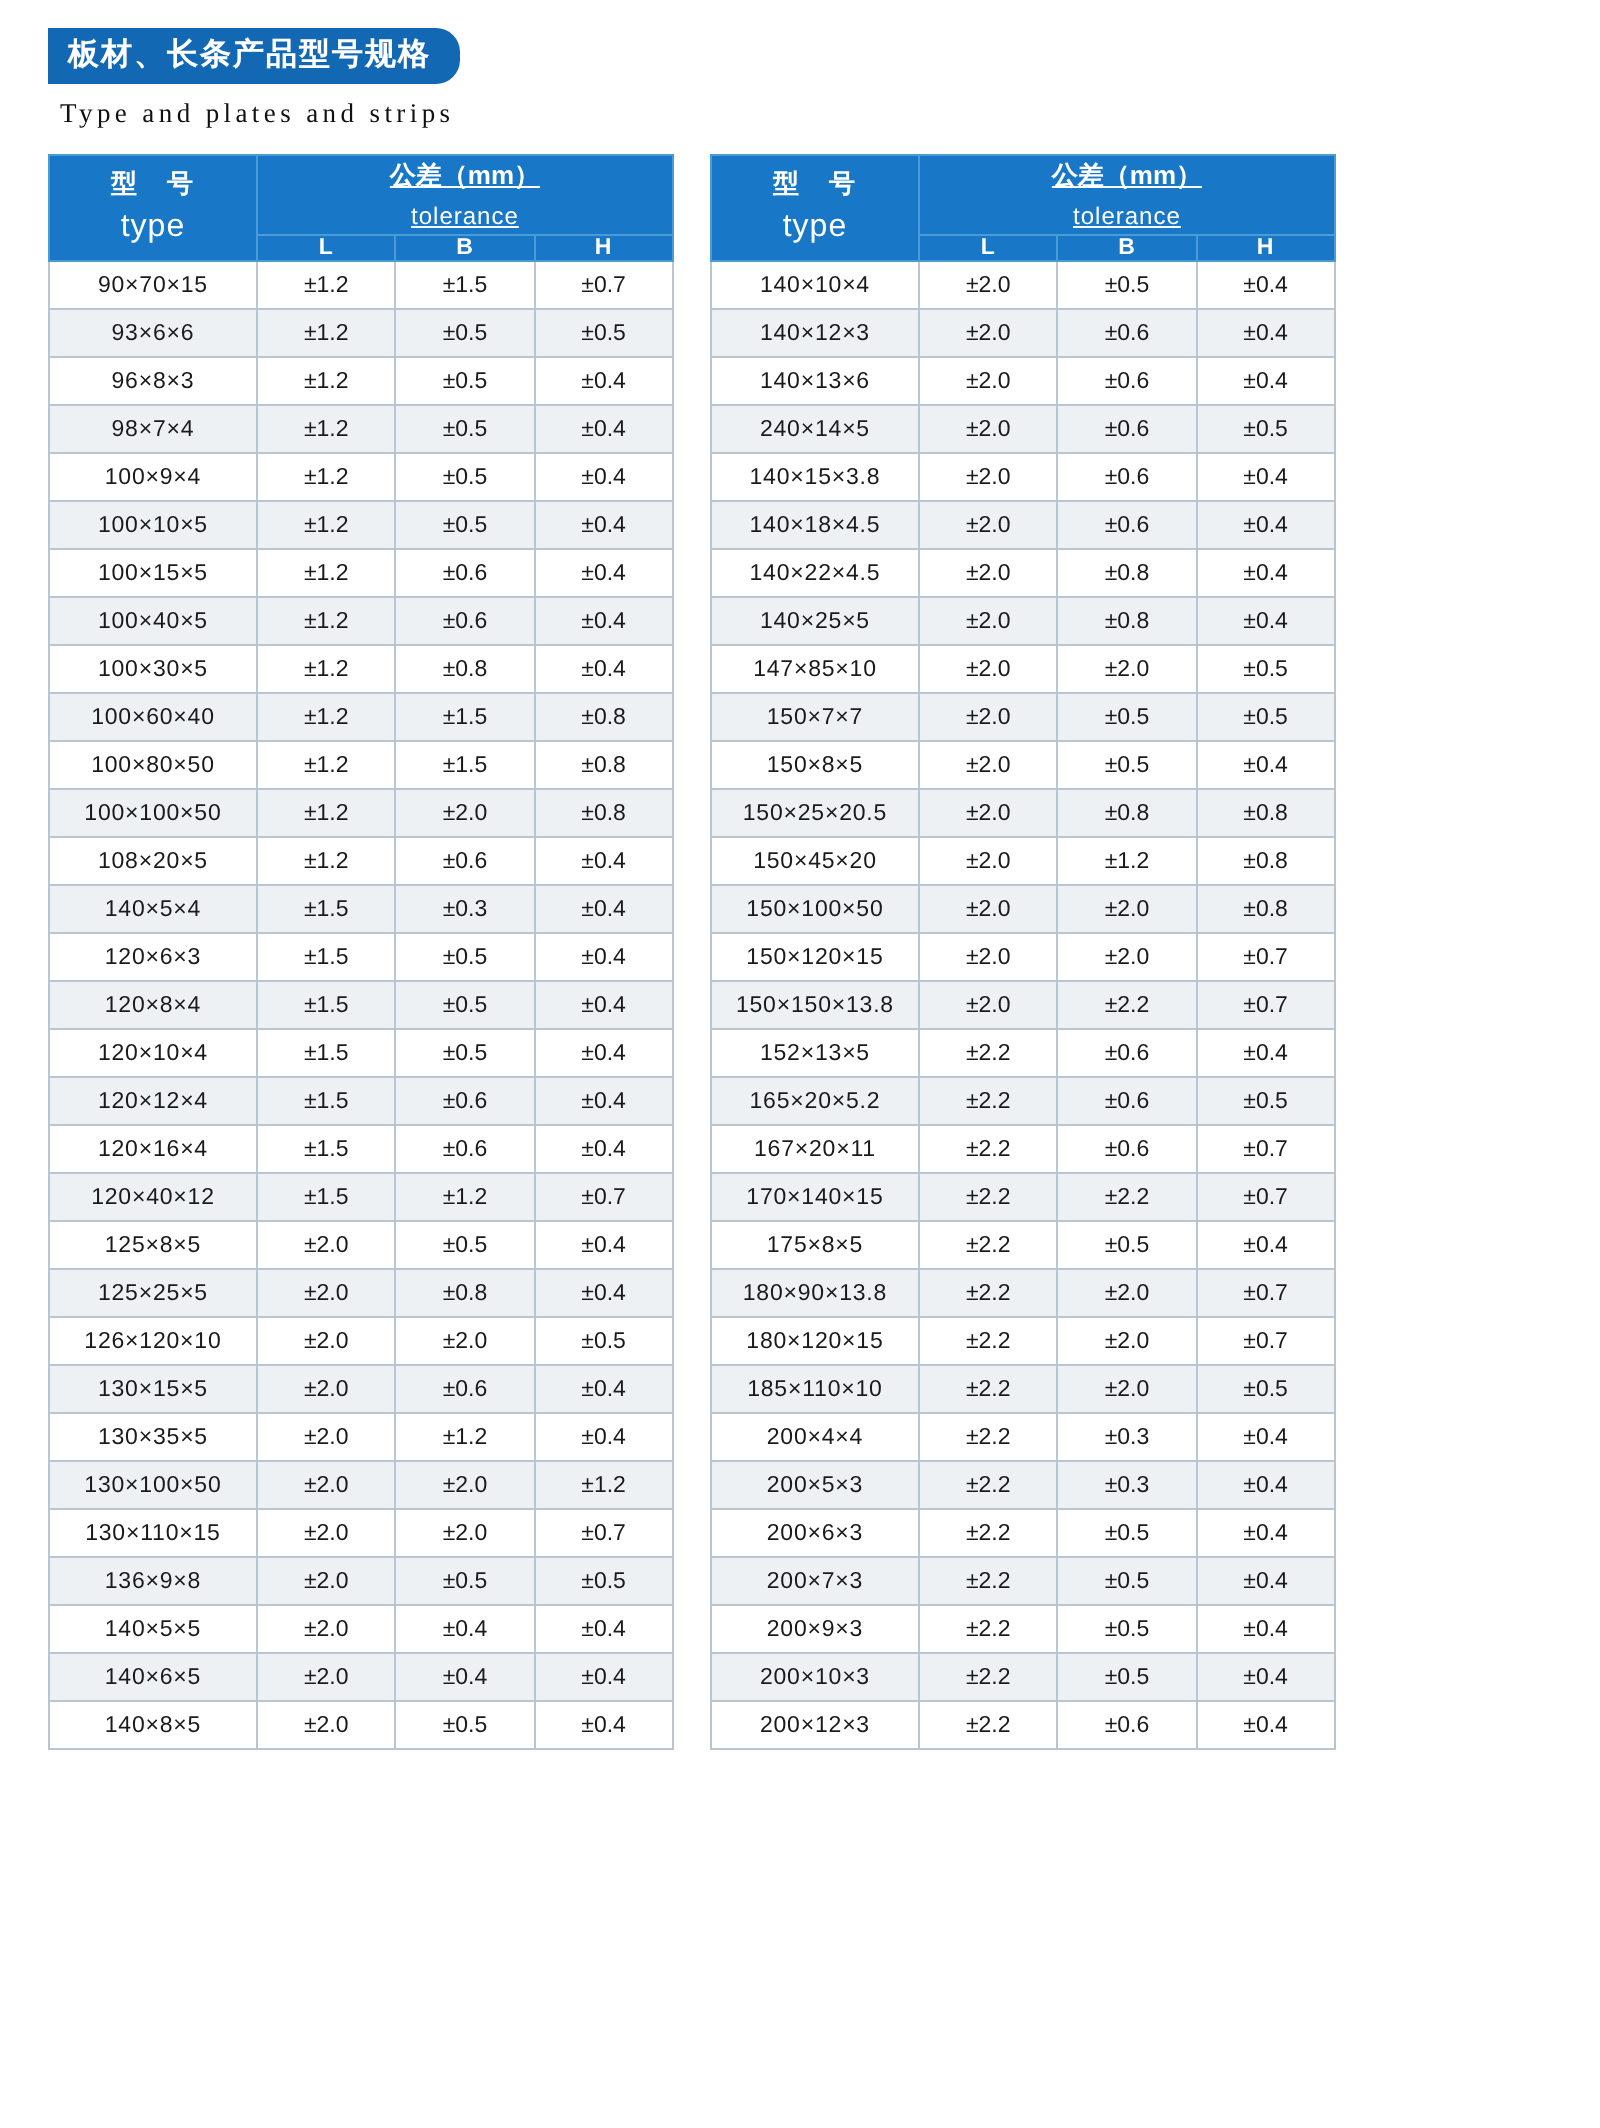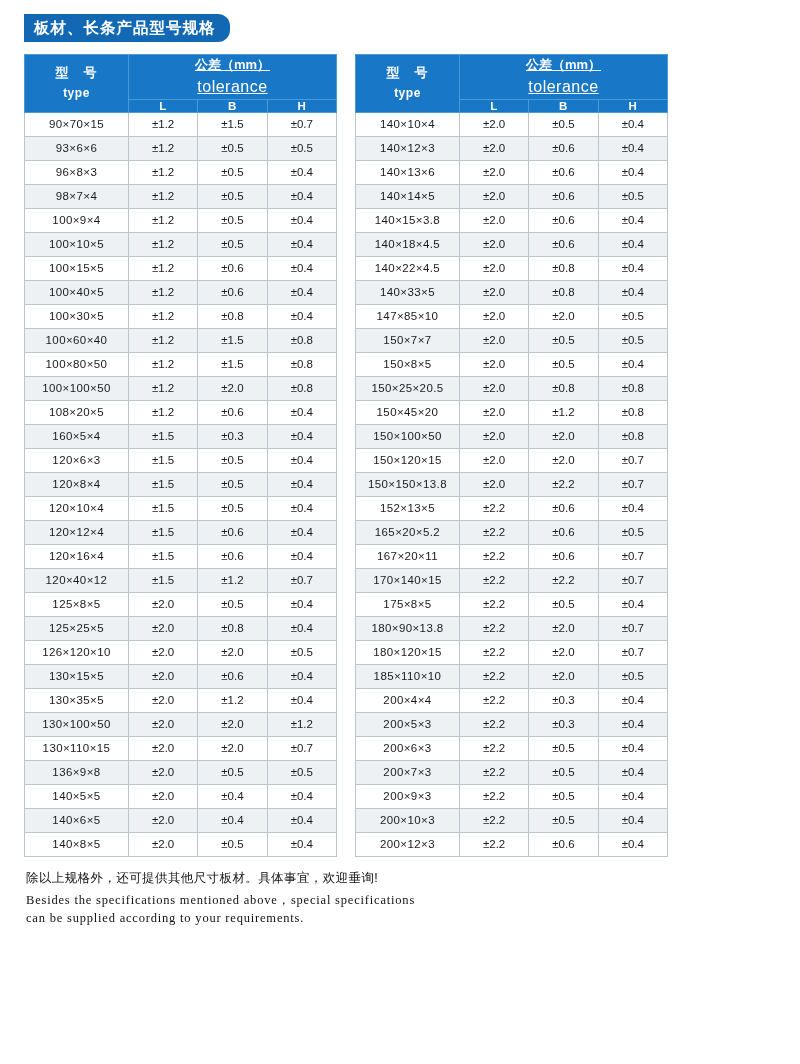--- a/index.html
+++ b/index.html
@@ -76,34 +76,34 @@
     font-weight: bold;
   }
   th.type-head {
     width: 33%;
     font-size: 13px;
     letter-spacing: 1px;
     padding: 6px 2px;
     line-height: 1.55;
   }
   th.type-head .en {
-    font-weight: bold;
-    font-size: 12px;
+    font-weight: normal;
+    font-size: 16px;
     letter-spacing: 0.5px;
   }
   th.tol-head {
     font-size: 13px;
     padding: 5px 2px 4px 2px;
     line-height: 1.5;
     font-weight: bold;
     text-decoration: underline;
   }
   th.tol-head .en {
     font-weight: normal;
-    font-size: 16px;
+    font-size: 12px;
     letter-spacing: 0.5px;
   }
   th.sub-head {
     font-size: 11.5px;
     padding: 5px 2px;
     font-weight: bold;
     letter-spacing: 0.5px;
   }
   
   table.spec tbody td {
@@ -141,20 +141,21 @@
     line-height: 1.45;
   }
 </style>
 </head>
 <body>
 
 <div class="page">
 
   <div class="title-wrap">
     <div class="title-cn">板材、长条产品型号规格</div>
+    <div class="title-en">Type and plates and strips</div>
   </div>
 
   <div class="tables">
 
     <div class="tbl-col">
       <table class="spec">
         <thead>
           <tr>
             <th class="type-head" rowspan="2">
               <span>型　号</span><br>
@@ -244,21 +245,21 @@
               <td>±2.0</td>
               <td>±0.8</td>
             </tr>
             <tr>
               <td class="type-cell">108×20×5</td>
               <td>±1.2</td>
               <td>±0.6</td>
               <td>±0.4</td>
             </tr>
             <tr>
-              <td class="type-cell">160×5×4</td>
+              <td class="type-cell">140×5×4</td>
               <td>±1.5</td>
               <td>±0.3</td>
               <td>±0.4</td>
             </tr>
             <tr>
               <td class="type-cell">120×6×3</td>
               <td>±1.5</td>
               <td>±0.5</td>
               <td>±0.4</td>
             </tr>
@@ -394,21 +395,21 @@
               <td>±0.6</td>
               <td>±0.4</td>
             </tr>
             <tr>
               <td class="type-cell">140×13×6</td>
               <td>±2.0</td>
               <td>±0.6</td>
               <td>±0.4</td>
             </tr>
             <tr>
-              <td class="type-cell">140×14×5</td>
+              <td class="type-cell">240×14×5</td>
               <td>±2.0</td>
               <td>±0.6</td>
               <td>±0.5</td>
             </tr>
             <tr>
               <td class="type-cell">140×15×3.8</td>
               <td>±2.0</td>
               <td>±0.6</td>
               <td>±0.4</td>
             </tr>
@@ -418,21 +419,21 @@
               <td>±0.6</td>
               <td>±0.4</td>
             </tr>
             <tr>
               <td class="type-cell">140×22×4.5</td>
               <td>±2.0</td>
               <td>±0.8</td>
               <td>±0.4</td>
             </tr>
             <tr>
-              <td class="type-cell">140×33×5</td>
+              <td class="type-cell">140×25×5</td>
               <td>±2.0</td>
               <td>±0.8</td>
               <td>±0.4</td>
             </tr>
             <tr>
               <td class="type-cell">147×85×10</td>
               <td>±2.0</td>
               <td>±2.0</td>
               <td>±0.5</td>
             </tr>
@@ -567,19 +568,14 @@
               <td>±2.2</td>
               <td>±0.6</td>
               <td>±0.4</td>
             </tr>
           </tbody>
       </table>
     </div>
 
   </div>
 
-  <div class="footer">
-    <div class="cn">除以上规格外，还可提供其他尺寸板材。具体事宜，欢迎垂询!</div>
-    <div class="en">Besides the specifications mentioned above，special specifications</div>
-    <div class="en">can be supplied according to your requirements.</div>
-  </div>
 
 </div>
 
 </body></html>

